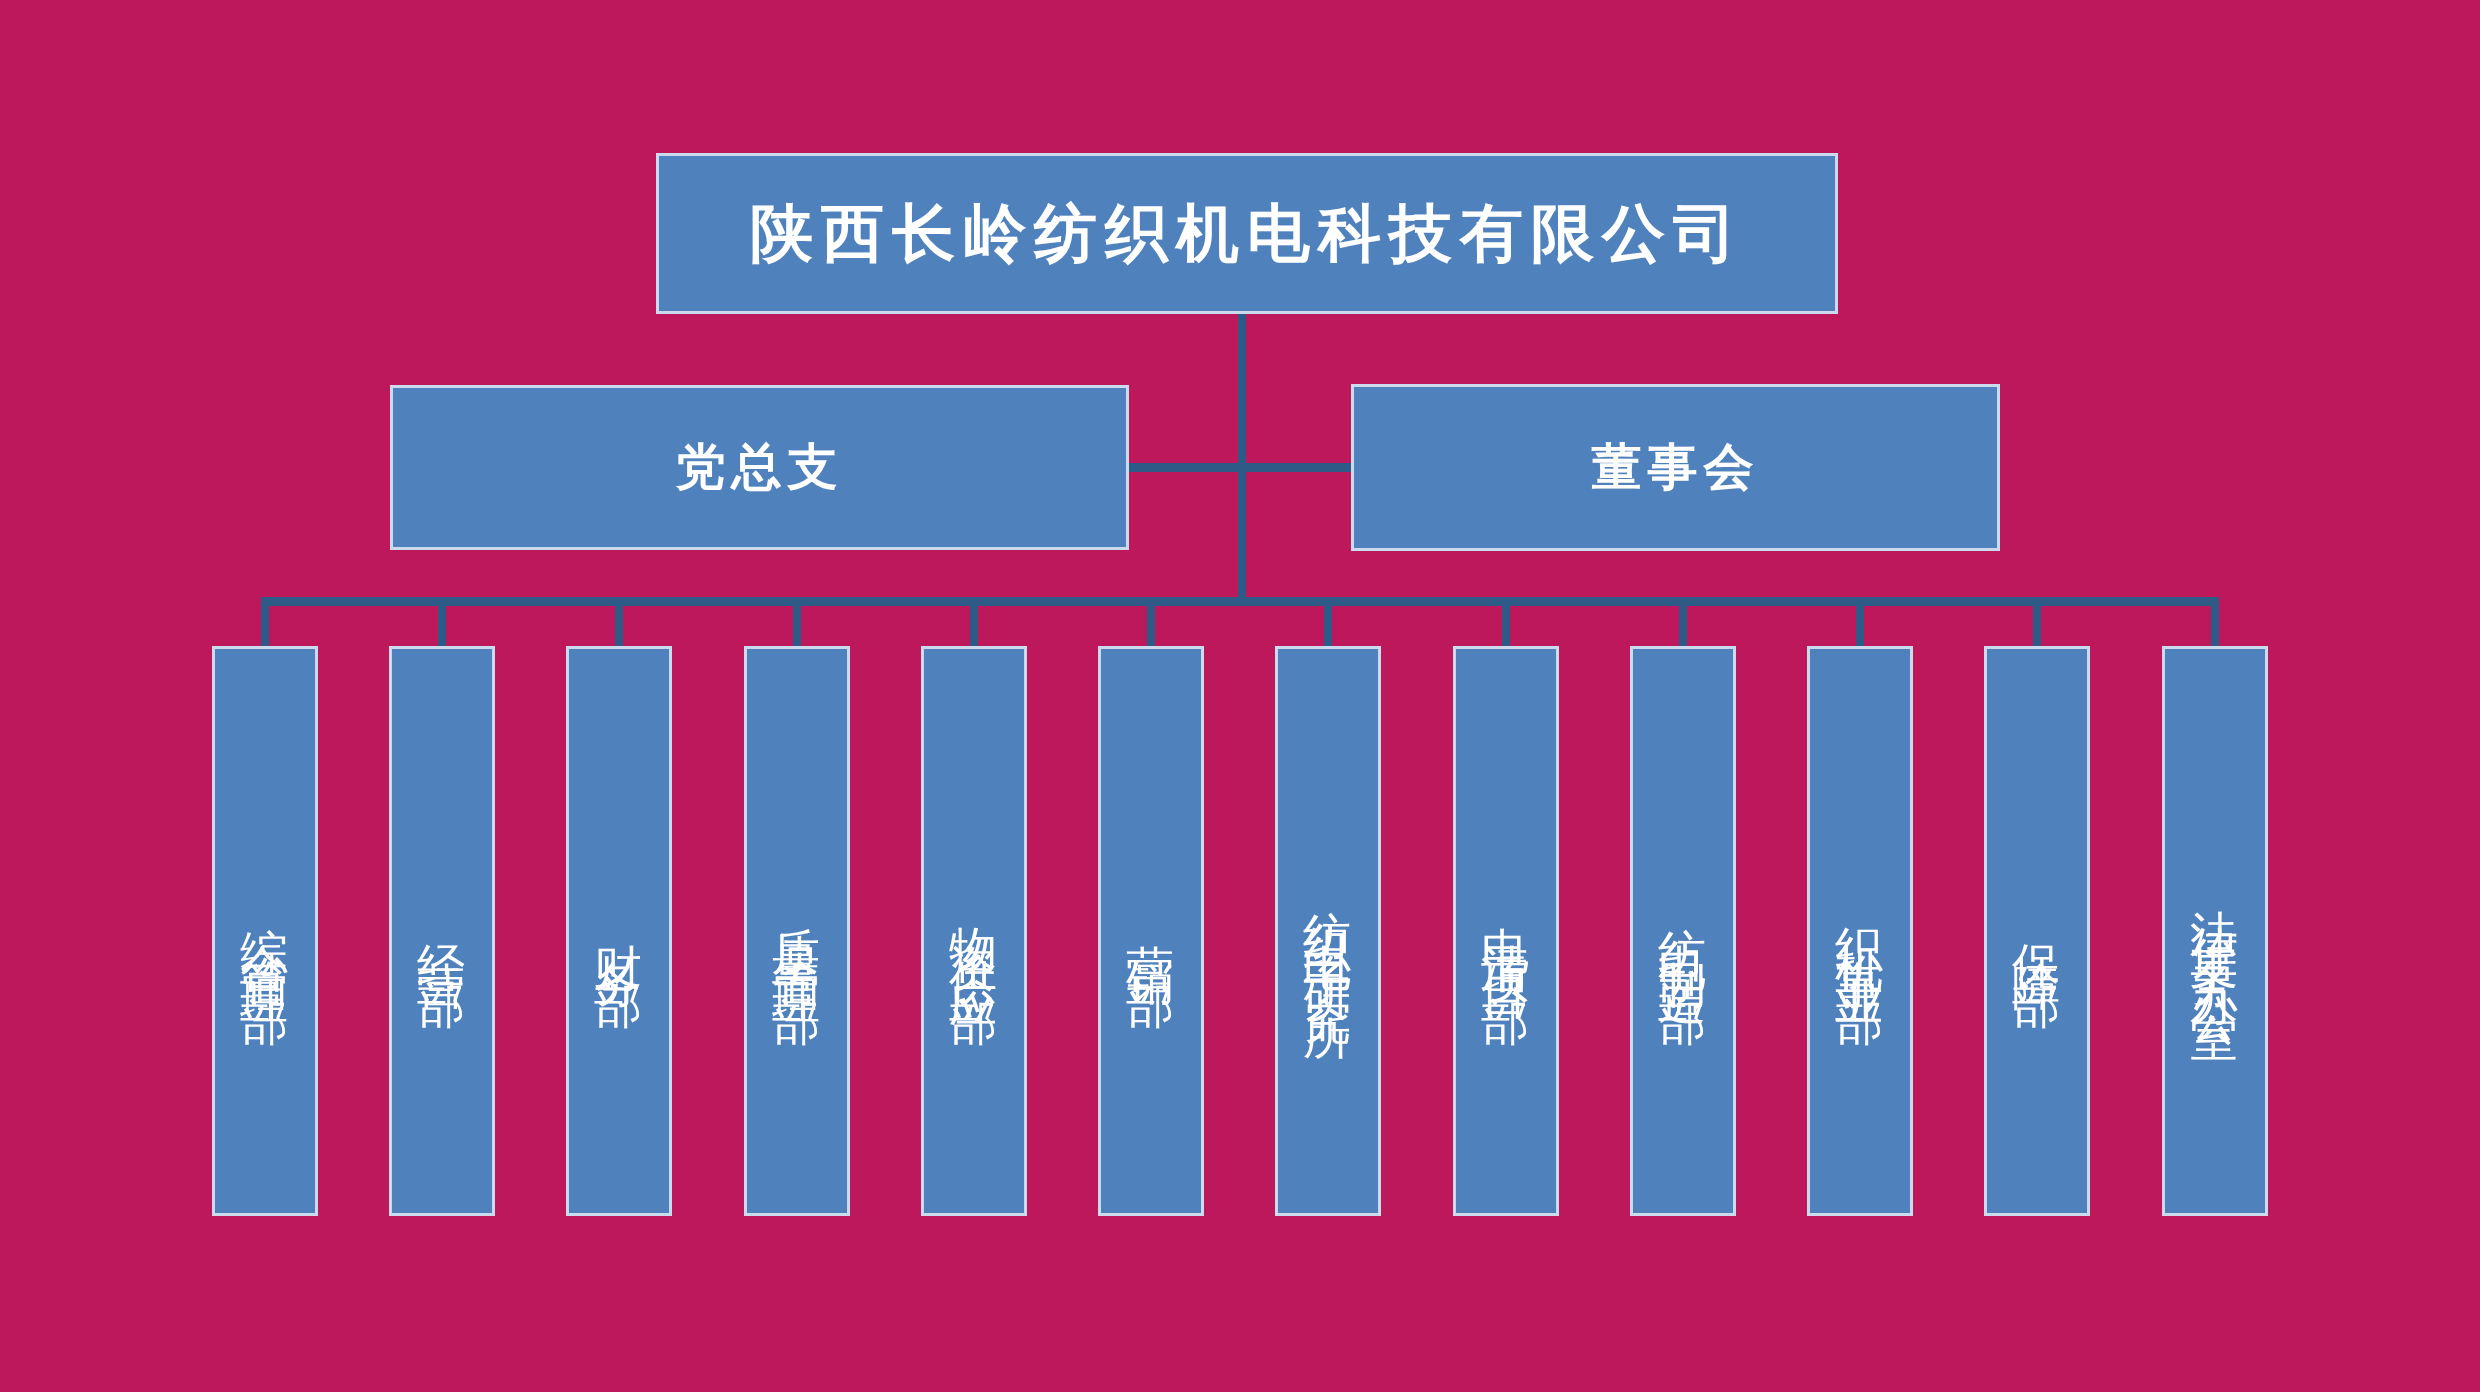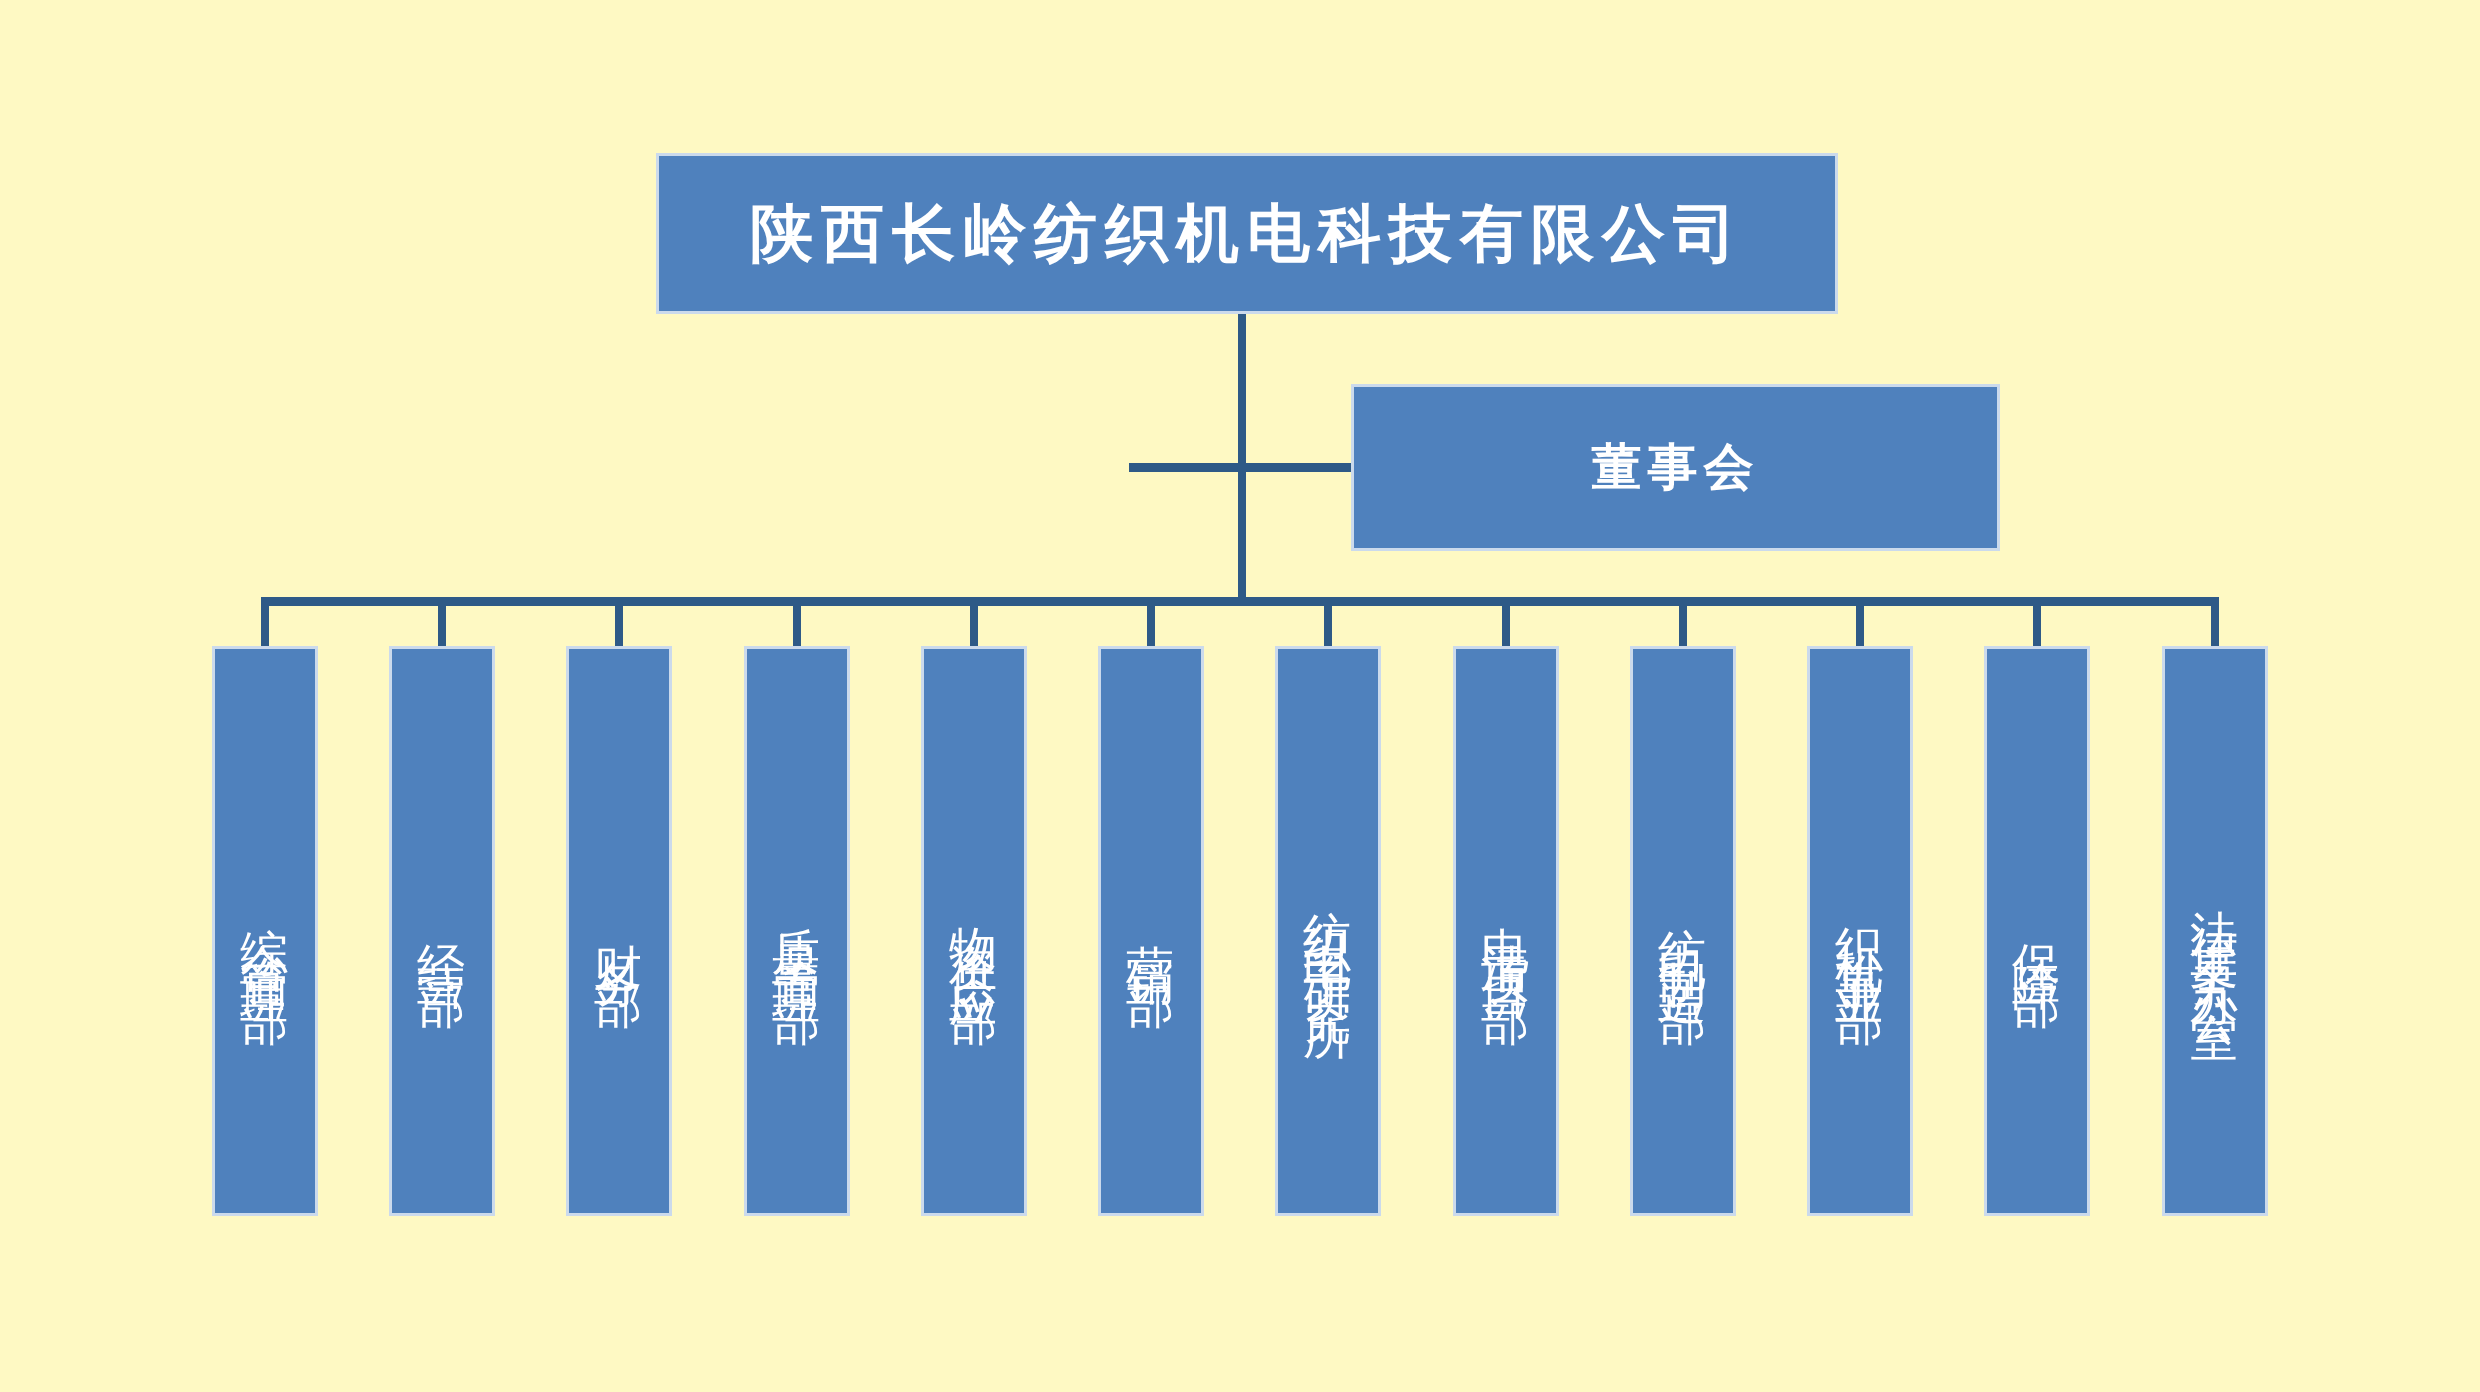--- a/index.html
+++ b/index.html
@@ -4,21 +4,21 @@
 <style>
   html, body {
     margin: 0;
     padding: 0;
     background: #ffffff;
   }
   .canvas {
     position: relative;
     width: 2480px;
     height: 1392px;
-    background: #fef9c3;
+    background: #be185d;
     overflow: hidden;
     font-family: "Liberation Sans", sans-serif;
   }
   
   .line {
     position: absolute;
     background: #2E5A87;
   }
   
   .node {
@@ -92,20 +92,23 @@
   <div class="line drop" style="left:1502px"></div>
   <div class="line drop" style="left:1679px"></div>
   <div class="line drop" style="left:1856px"></div>
   <div class="line drop" style="left:2033px"></div>
   <div class="line drop" style="left:2211px"></div>
 
   <div class="node root">
     <span class="label">陕西长岭纺织机电科技有限公司</span>
   </div>
 
+  <div class="node mid party">
+    <span class="label">党总支</span>
+  </div>
   <div class="node mid board">
     <span class="label">董事会</span>
   </div>
 
   <div class="node dept" style="left:212px">
     <span class="label">综合管理部</span>
   </div>
   <div class="node dept" style="left:389px">
     <span class="label">经营部</span>
   </div>

